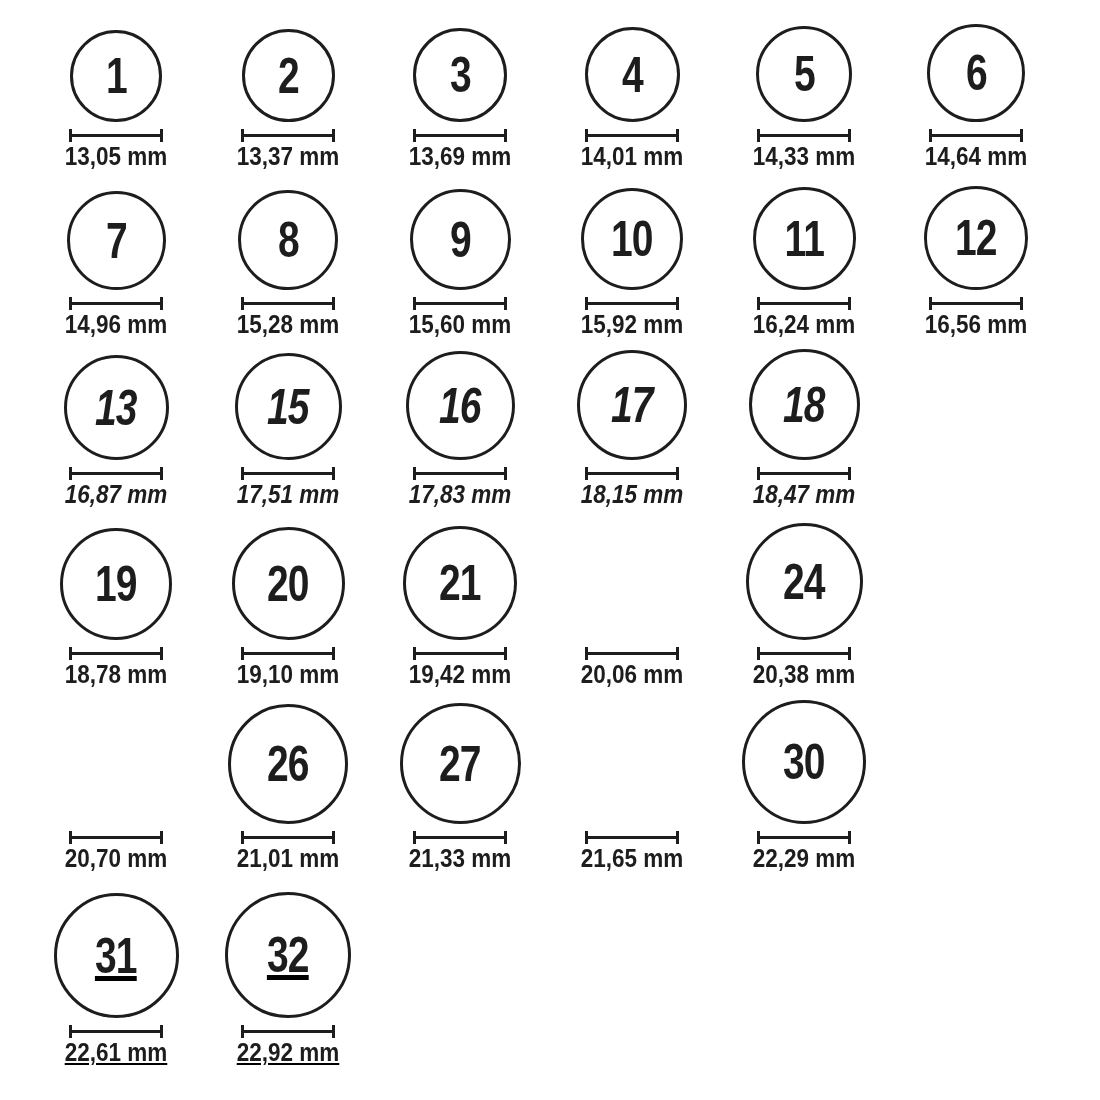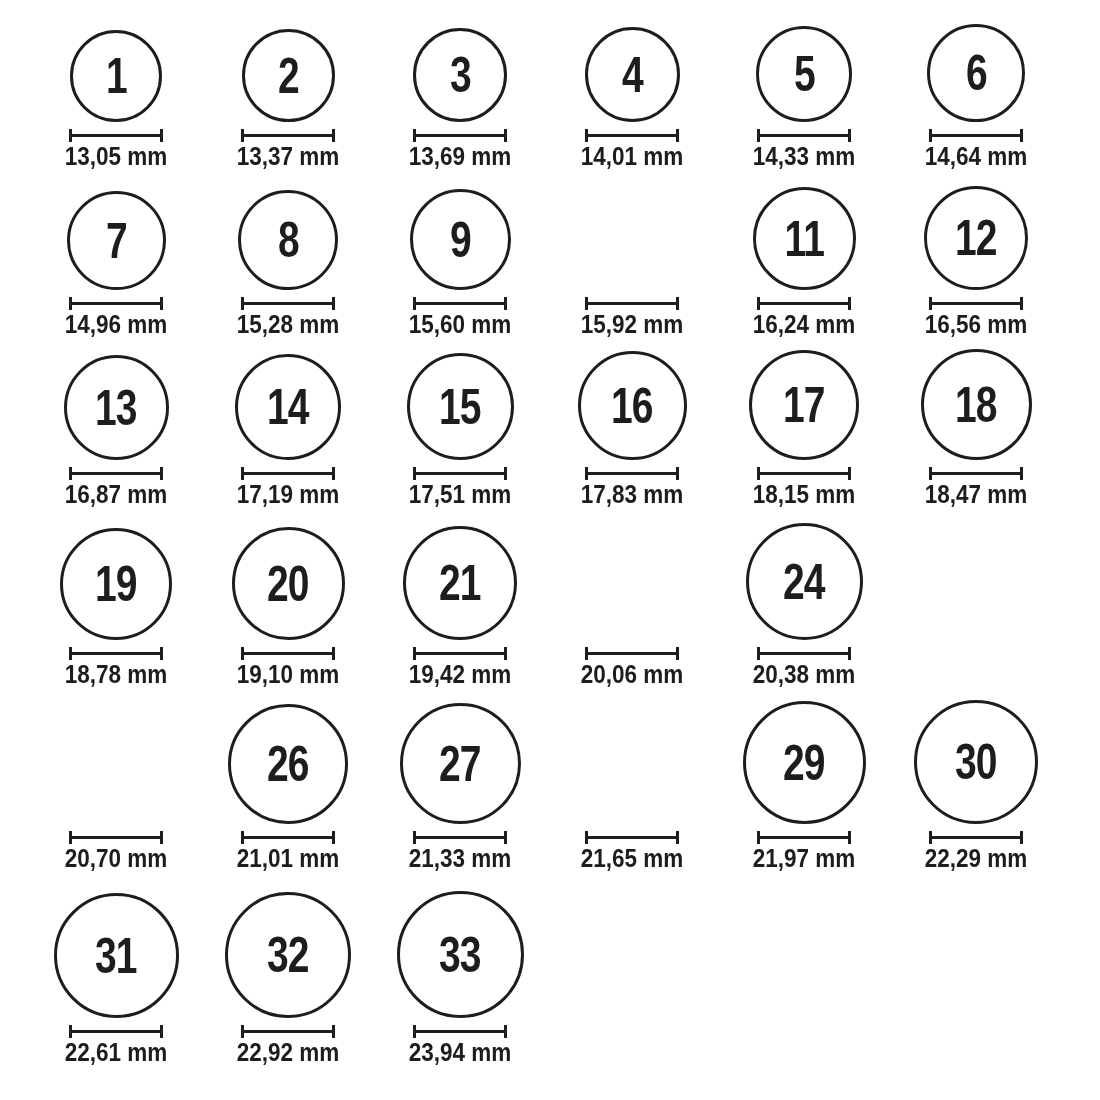--- a/index.html
+++ b/index.html
@@ -136,54 +136,50 @@
         <div class="mm">15,28 mm</div>
       </div>
       <div class="cell">
         <div class="circle" style="width:101px;height:101px">
           <span class="num">9</span>
         </div>
         <div class="mline"></div>
         <div class="mm">15,60 mm</div>
       </div>
       <div class="cell">
+        <div class="circle" style="width:102px;height:102px">
+          <span class="num">10</span>
+        </div>
         <div class="mline"></div>
         <div class="mm">15,92 mm</div>
       </div>
       <div class="cell">
         <div class="circle" style="width:103px;height:103px">
           <span class="num">11</span>
         </div>
         <div class="mline"></div>
         <div class="mm">16,24 mm</div>
       </div>
       <div class="cell">
         <div class="circle" style="width:104px;height:104px">
           <span class="num">12</span>
         </div>
         <div class="mline"></div>
         <div class="mm">16,56 mm</div>
       </div>
     </div>
-    <div class="row" style="height: 170px;">
+    <div class="row" style="height: 170px; font-style: italic;">
       <div class="cell">
         <div class="circle" style="width:105px;height:105px">
           <span class="num">13</span>
         </div>
         <div class="mline"></div>
         <div class="mm">16,87 mm</div>
       </div>
       <div class="cell">
-        <div class="circle" style="width:106px;height:106px">
-          <span class="num">14</span>
-        </div>
-        <div class="mline"></div>
-        <div class="mm">17,19 mm</div>
-      </div>
-      <div class="cell">
         <div class="circle" style="width:107px;height:107px">
           <span class="num">15</span>
         </div>
         <div class="mline"></div>
         <div class="mm">17,51 mm</div>
       </div>
       <div class="cell">
         <div class="circle" style="width:109px;height:109px">
           <span class="num">16</span>
         </div>
@@ -256,50 +252,36 @@
           <span class="num">27</span>
         </div>
         <div class="mline"></div>
         <div class="mm">21,33 mm</div>
       </div>
       <div class="cell">
         <div class="mline"></div>
         <div class="mm">21,65 mm</div>
       </div>
       <div class="cell">
-        <div class="circle" style="width:123px;height:123px">
-          <span class="num">29</span>
-        </div>
-        <div class="mline"></div>
-        <div class="mm">21,97 mm</div>
-      </div>
-      <div class="cell">
         <div class="circle" style="width:124px;height:124px">
           <span class="num">30</span>
         </div>
         <div class="mline"></div>
         <div class="mm">22,29 mm</div>
       </div>
     </div>
-    <div class="row" style="height: 194px;">
+    <div class="row" style="height: 194px; text-decoration: underline;">
       <div class="cell">
         <div class="circle" style="width:125px;height:125px">
           <span class="num">31</span>
         </div>
         <div class="mline"></div>
         <div class="mm">22,61 mm</div>
       </div>
       <div class="cell">
         <div class="circle" style="width:126px;height:126px">
           <span class="num">32</span>
         </div>
         <div class="mline"></div>
         <div class="mm">22,92 mm</div>
-      </div>
-      <div class="cell">
-        <div class="circle" style="width:127px;height:127px">
-          <span class="num">33</span>
-        </div>
-        <div class="mline"></div>
-        <div class="mm">23,94 mm</div>
       </div>
     </div>
   </div>
 
 </body></html>

